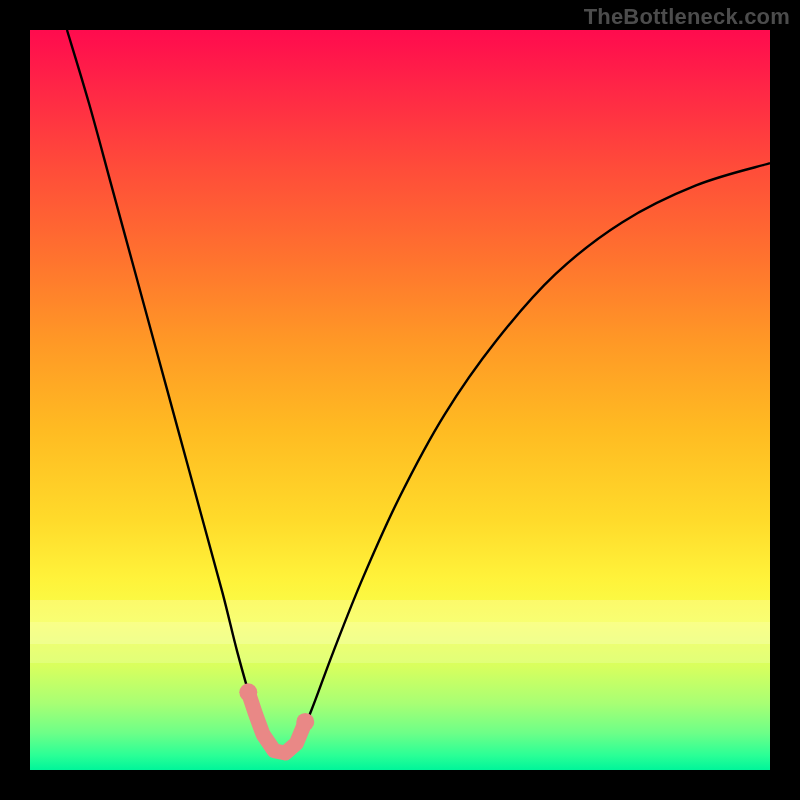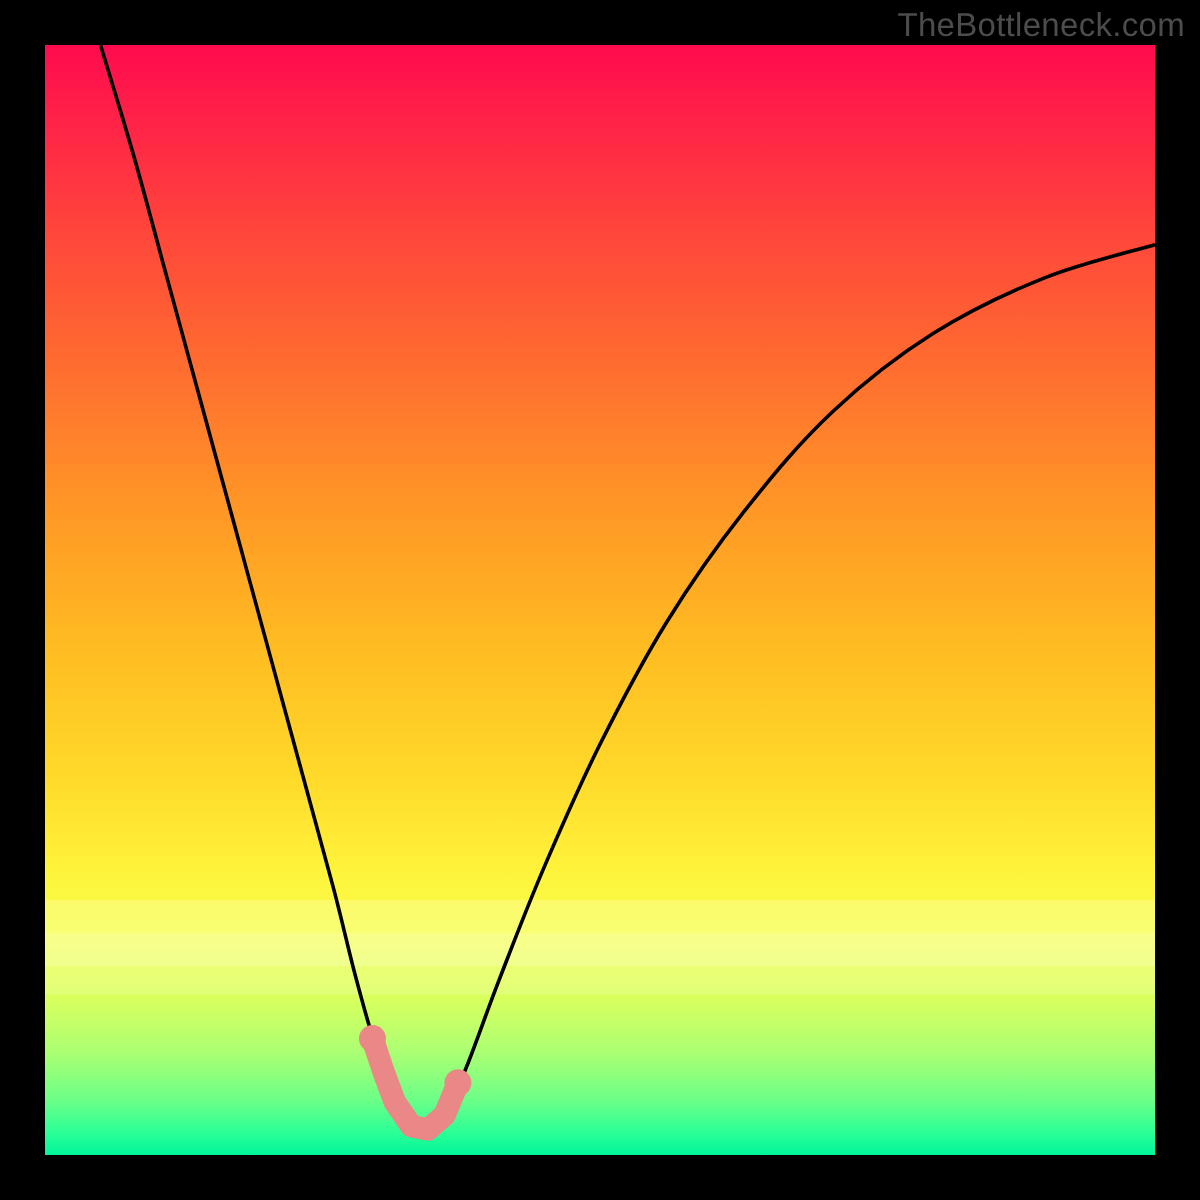--- a/index.html
+++ b/index.html
@@ -41,21 +41,21 @@
   }
   .whitewash.w1 { top: 77.0%; height: 3.0%; background: rgba(255,255,255,0.22); }
   .whitewash.w2 { top: 80.0%; height: 3.0%; background: rgba(255,255,255,0.34); }
   .whitewash.w3 { top: 83.0%; height: 2.5%; background: rgba(255,255,255,0.18); }
   .attribution {
     position: absolute;
     top: 4px;
     right: 10px;
     font-family: Arial, Helvetica, sans-serif;
     font-size: 22px;
-    font-weight: 400;
+    font-weight: 700;
     color: #4c4c4c;
     letter-spacing: 0.2px;
   }
   svg.curve {
     position: absolute;
     left: 30px;
     top: 30px;
     width: 740px;
     height: 740px;
     overflow: visible;

